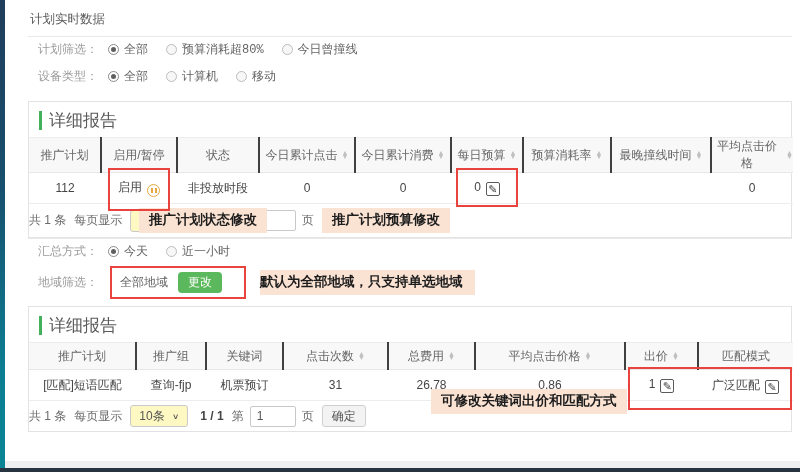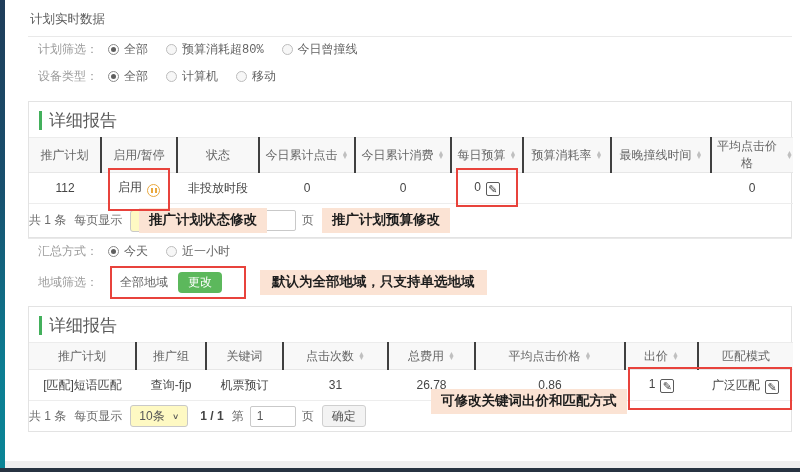--- a/index.html
+++ b/index.html
@@ -76,21 +76,21 @@
     border-radius:3px; color:#555; font-size:12px; margin-left:8px; cursor:pointer;
     font-family:inherit; }
 
   .region-row { display:flex; align-items:center; padding:5px 0 6px 38px; height:33px; }
   .region-box { display:inline-flex; align-items:center; border:2px solid #e8433c;
     padding:4px 22px 4px 8px; margin-left:2px; }
   .region-val { color:#636363; margin-right:10px; }
   .green-btn { background:#5cb85c; color:#fff; border:none; border-radius:4px; height:21px;
     padding:0 10px; font-size:12px; cursor:pointer; font-family:Liberation Sans, sans-serif; }
   .anno-inline { background:#fbe3d4; color:#1d1d1d; font-weight:bold; font-size:13.5px;
-    padding:3px 12px 4px 12px; margin-left:14px; white-space:nowrap; }
+    padding:3px 12px 4px 0; margin-left:14px; white-space:nowrap; }
 </style>
 </head>
 <body>
 
 <div class="page">
   <div class="left-strip"></div>
 
   <div class="section-title">计划实时数据</div>
   <div class="divider"></div>
 

